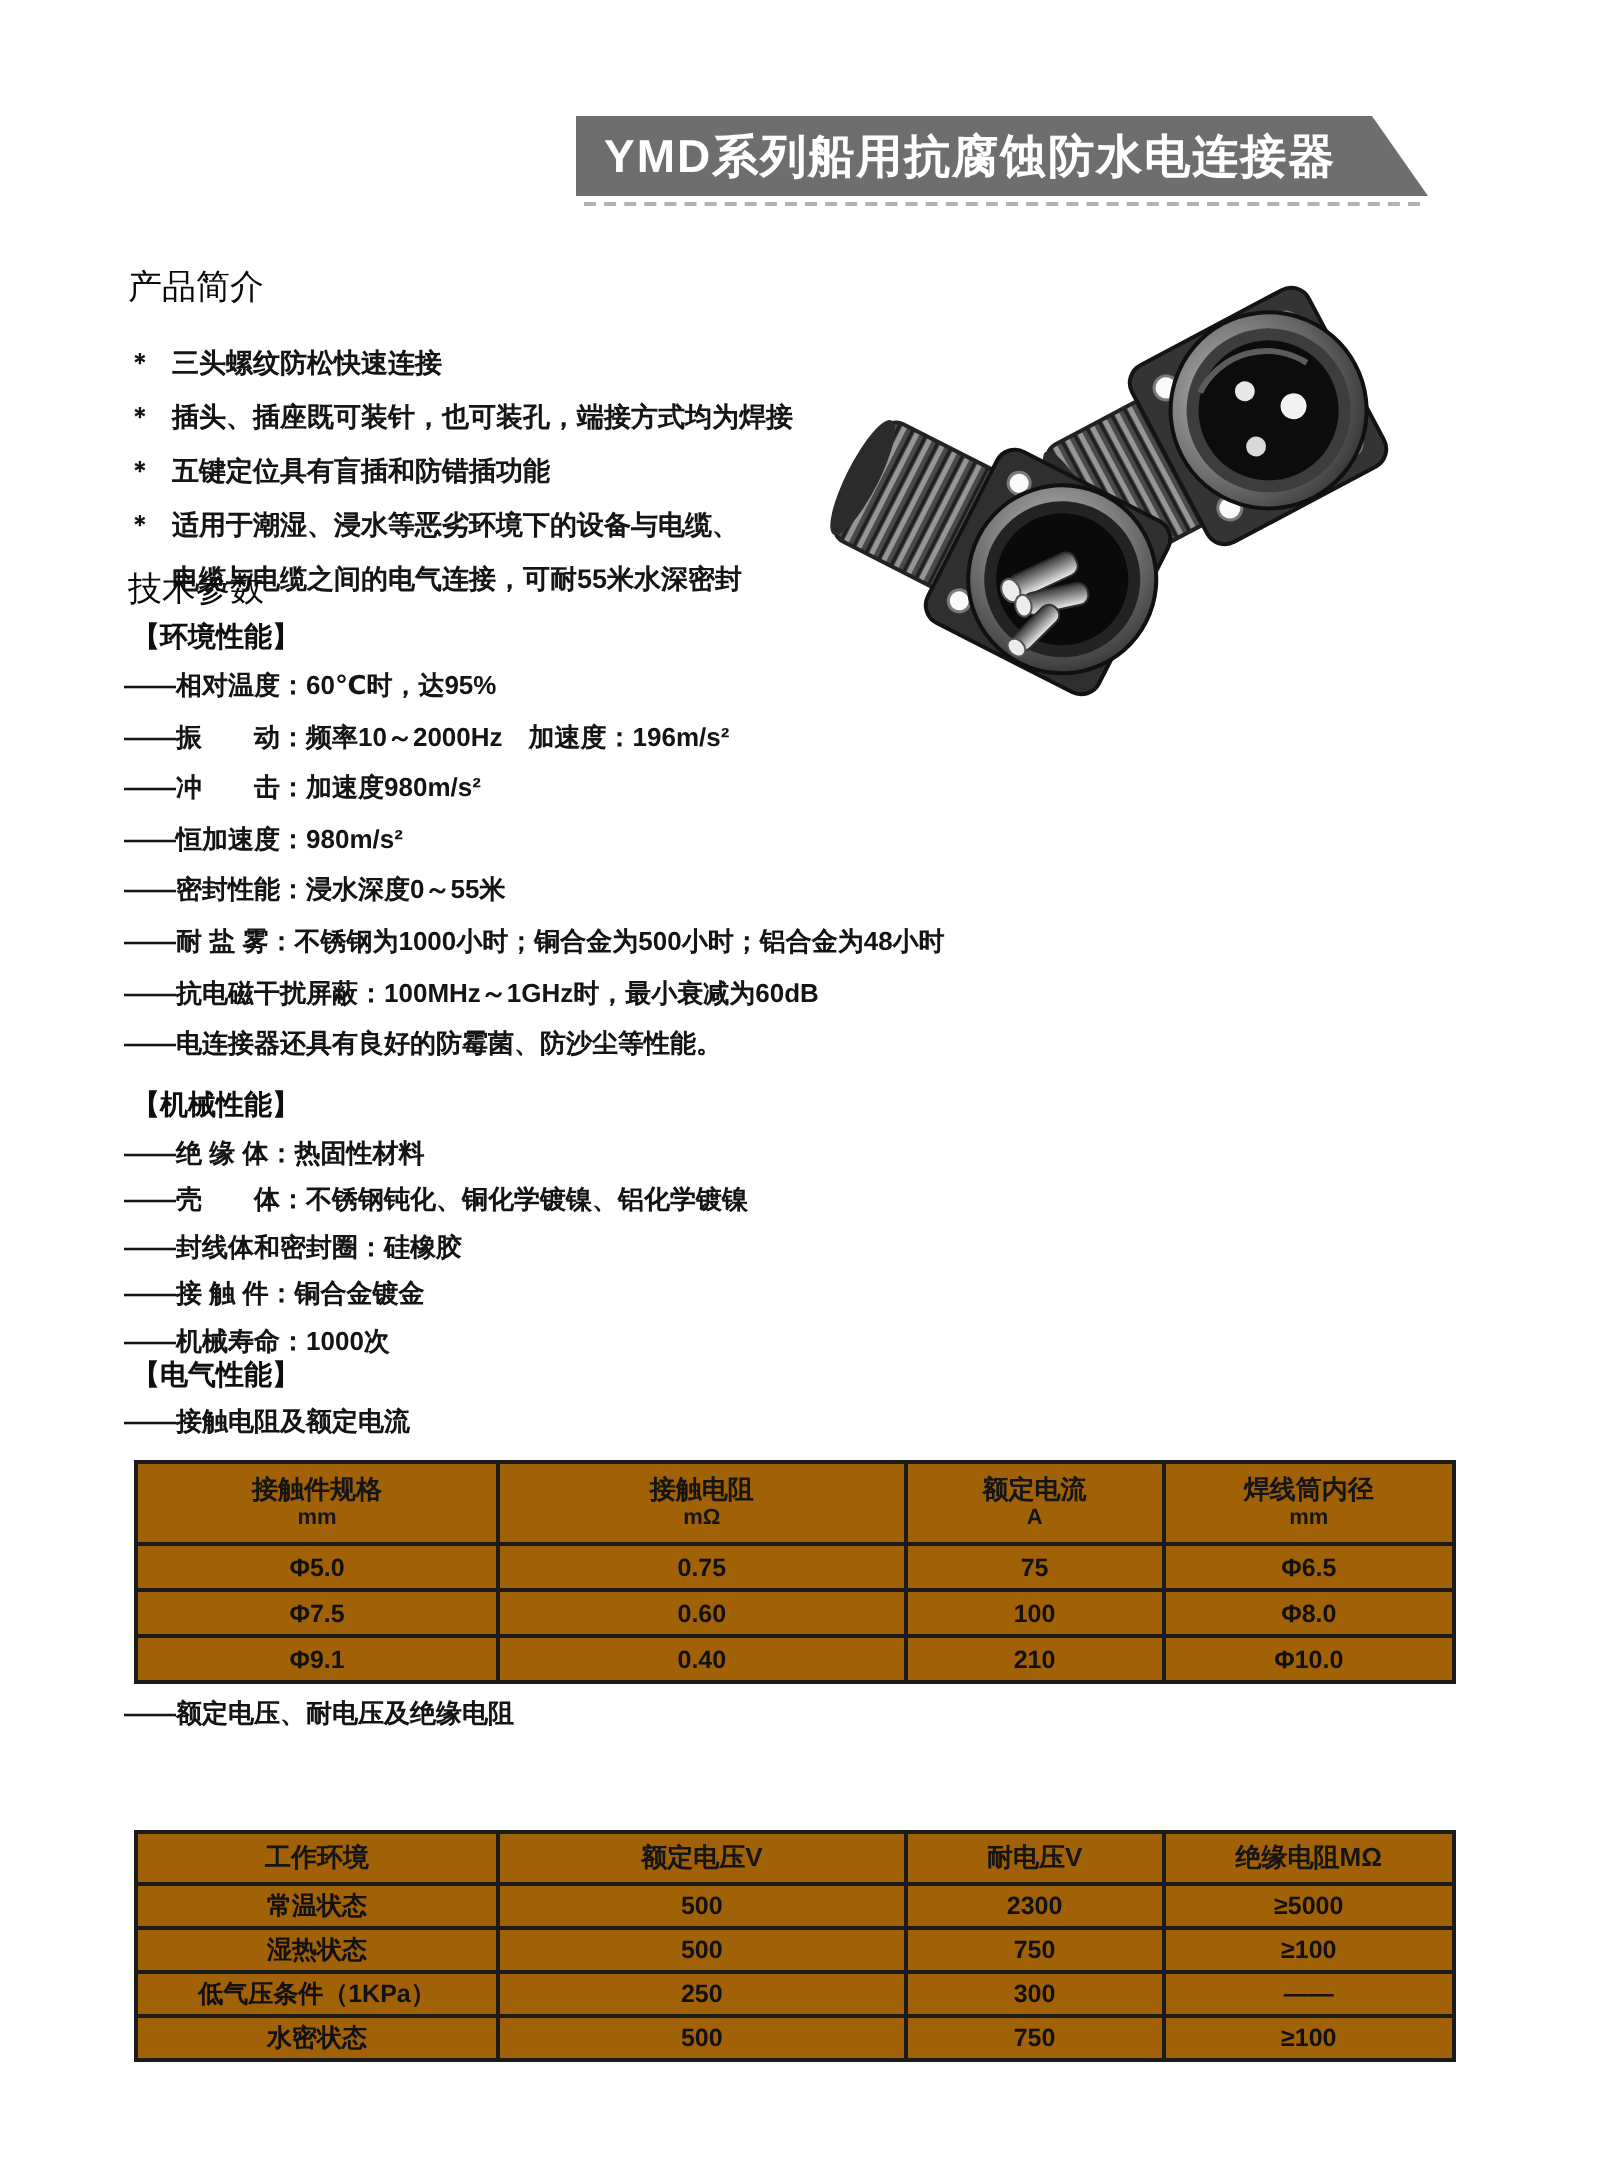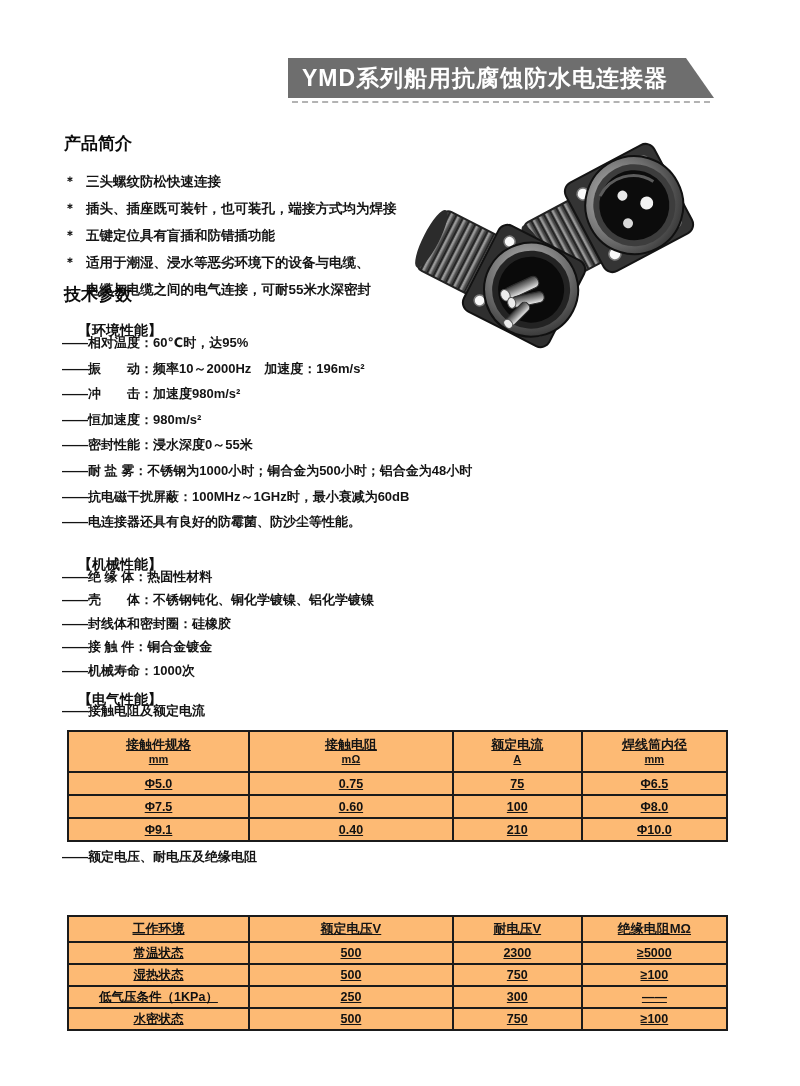--- a/index.html
+++ b/index.html
@@ -20,42 +20,42 @@
   .banner-title{
     color:#ffffff;font-weight:bold;font-size:23px;letter-spacing:1px;
     padding-left:14px;white-space:nowrap;
   }
   .banner-dots{
     position:absolute;left:292px;top:101px;width:418px;height:0;
     border-top:2px dashed #b3b3b3;
   }
 
   
-  .sec-heading{font-size:17px;font-weight:bold;color:#0b0b0b;margin:0;white-space:nowrap;}
-  .subhead{position:absolute;font-size:14px;font-weight:bold;color:#0f0f0f;white-space:nowrap;margin:12px;}
+  .sec-heading{font-size:17px;font-weight:normal;color:#0b0b0b;margin:0;white-space:nowrap;}
+  .subhead{position:absolute;font-size:14px;font-weight:bold;color:#0f0f0f;white-space:nowrap;margin:0;}
   .pline{margin:0;font-size:13px;font-weight:600;white-space:nowrap;color:#141414;}
 
   .intro{position:absolute;left:64px;top:132px;}
   .bullets{list-style:none;margin:13px 0 0 0;padding:0;}
   .bullets li{display:flex;font-size:13.5px;font-weight:600;line-height:27px;white-space:nowrap;}
   .bullets .mk{width:22px;flex:none;font-size:12px;}
 
   .tech-heading{position:absolute;left:64px;top:283px;}
   #env-sub{left:66px;top:310px;}
   #env-lines{position:absolute;left:62px;top:330px;}
   #env-lines .pline{line-height:25.6px;}
   #mech-sub{left:66px;top:544px;}
   #mech-lines{position:absolute;left:62px;top:565px;}
   #mech-lines .pline{line-height:23.4px;}
   #elec-sub{left:66px;top:679px;}
   #elec-intro1{position:absolute;left:62px;top:702px;}
   #elec-intro2{position:absolute;left:62px;top:848px;}
 
   
-  table{border-collapse:collapse;table-layout:fixed;background:#fdba74;text-decoration:underline;}
+  table{border-collapse:collapse;table-layout:fixed;background:#a16207;}
   th,td{border:2px solid #1b1b1b;text-align:center;padding:0;vertical-align:middle;}
   th .name{font-size:13px;font-weight:bold;line-height:16px;}
   th .unit{font-size:11px;font-weight:bold;line-height:13px;}
   td{font-size:12.5px;font-weight:600;color:#111;}
   #table1{position:absolute;left:67px;top:730px;width:661px;}
   #table1 th{height:39px;}
   #table1 td{height:21px;}
   #table2{position:absolute;left:67px;top:876px;width:661px;margin-top:39px;}
   #table2 th{height:24px;font-size:13px;}
   #table2 td{height:20px;}

